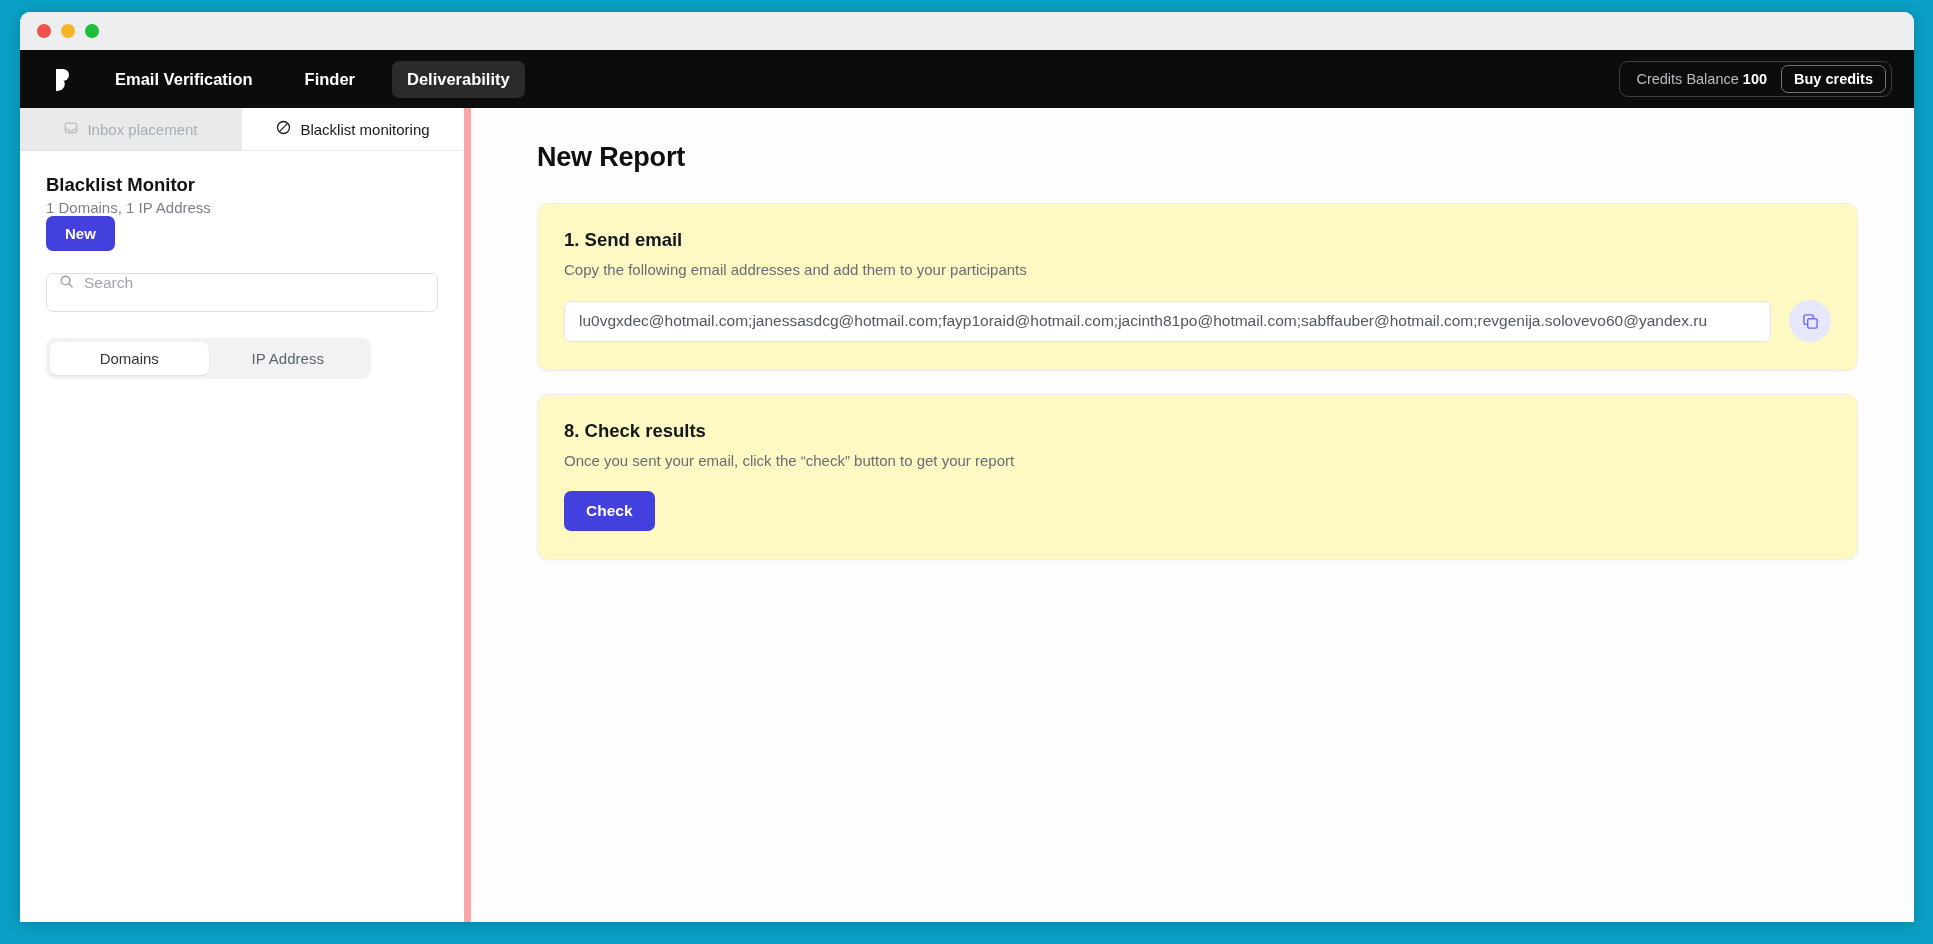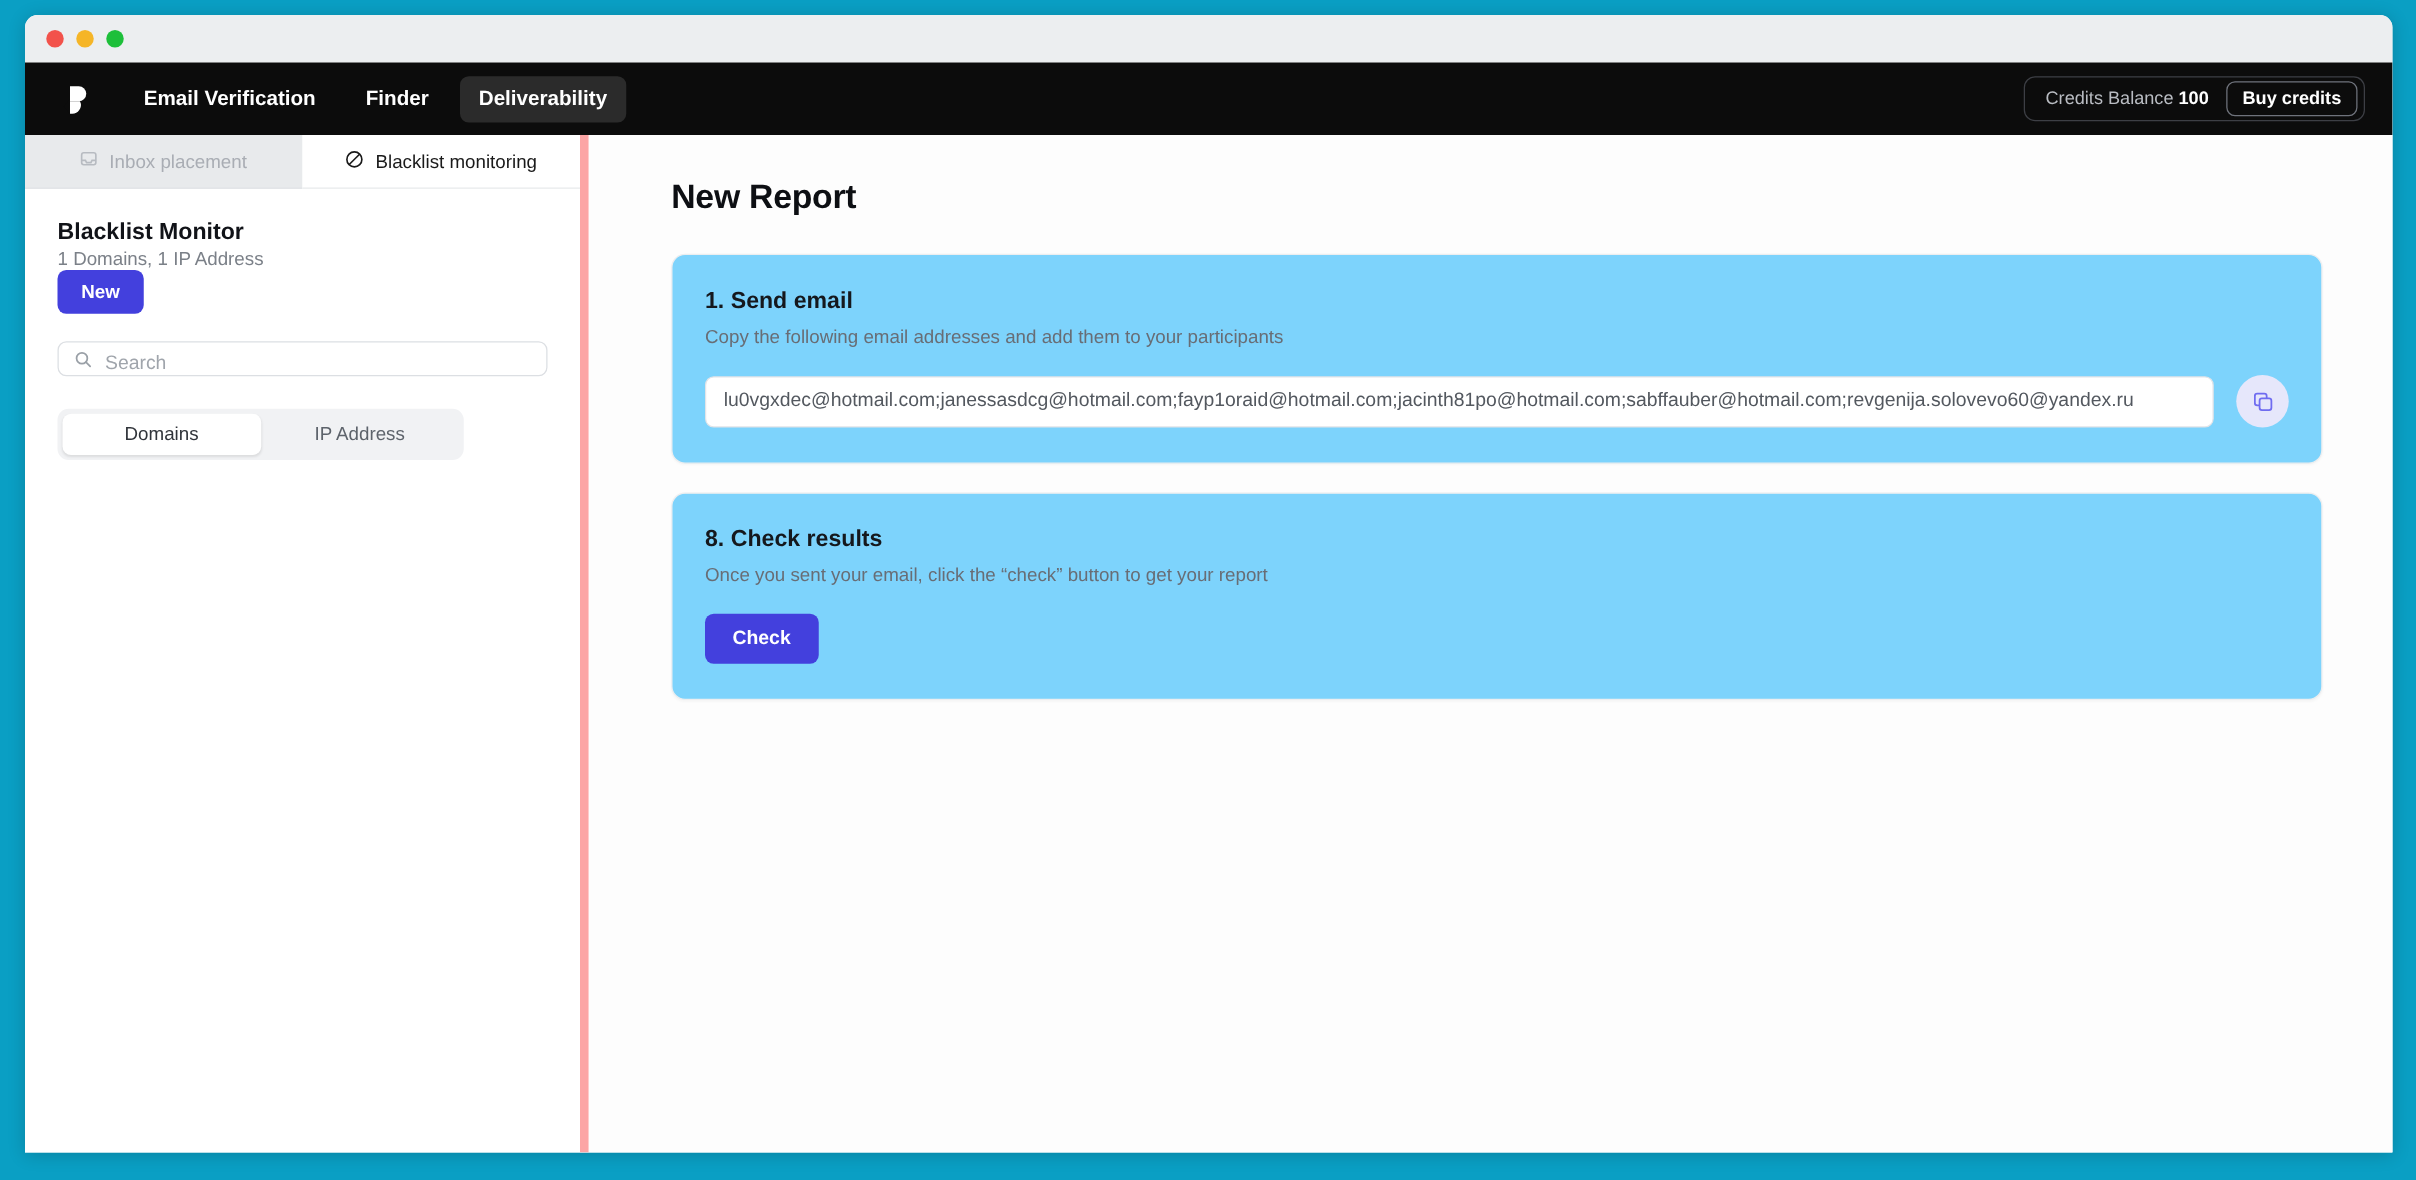--- a/index.html
+++ b/index.html
@@ -46,21 +46,21 @@
     align-items: center;
     padding: 0 22px 0 24px;
     position: relative;
   }
   .logo {
     width: 34px; height: 34px;
     margin-right: 22px;
     display: flex; align-items: center; justify-content: center;
     flex: none;
   }
-  .nav-links { display: flex; align-items: center; gap: 10px; }
+  .nav-links { display: flex; align-items: center; gap: 22px; }
   .nav-link {
     color: #ffffff;
     font-size: 16.5px;
     font-weight: bold;
     padding: 9px 15px;
     border-radius: 7px;
     white-space: nowrap;
     cursor: pointer;
   }
   .nav-link.active { background: #2b2b2b; }
@@ -152,25 +152,25 @@
     font-weight: bold;
     border: none;
     border-radius: 7px;
     padding: 9px 19px;
     cursor: pointer;
     font-family: inherit;
   }
 
   .search-wrap {
     margin: 22px 26px 0 26px;
-    height: 28px;
+    height: 39px;
     border: 1px solid #dcdfe3;
     border-radius: 7px;
     display: flex;
-    align-items: flex-end;
+    align-items: flex-start;
     padding: 0 12px;
     gap: 10px;
   }
   .search-wrap input {
     border: none;
     outline: none;
     font-size: 15.5px;
     color: #3b3f46;
     font-family: inherit;
     width: 100%;
@@ -210,21 +210,21 @@
   }
   .page-title {
     font-size: 27px;
     font-weight: bold;
     color: #0d0f13;
     letter-spacing: -0.2px;
   }
 
   .card {
     margin-top: 30px;
-    background: #7dd3fc;
+    background: #fef9c3;
     border: 1px solid #eceef0;
     border-radius: 11px;
     padding: 25px 26px 28px 26px;
     box-shadow: 0 1px 2px rgba(16,24,40,0.03);
   }
   .card + .card { margin-top: 23px; }
   .card-title {
     font-size: 18.5px;
     font-weight: bold;
     color: #15181d;

